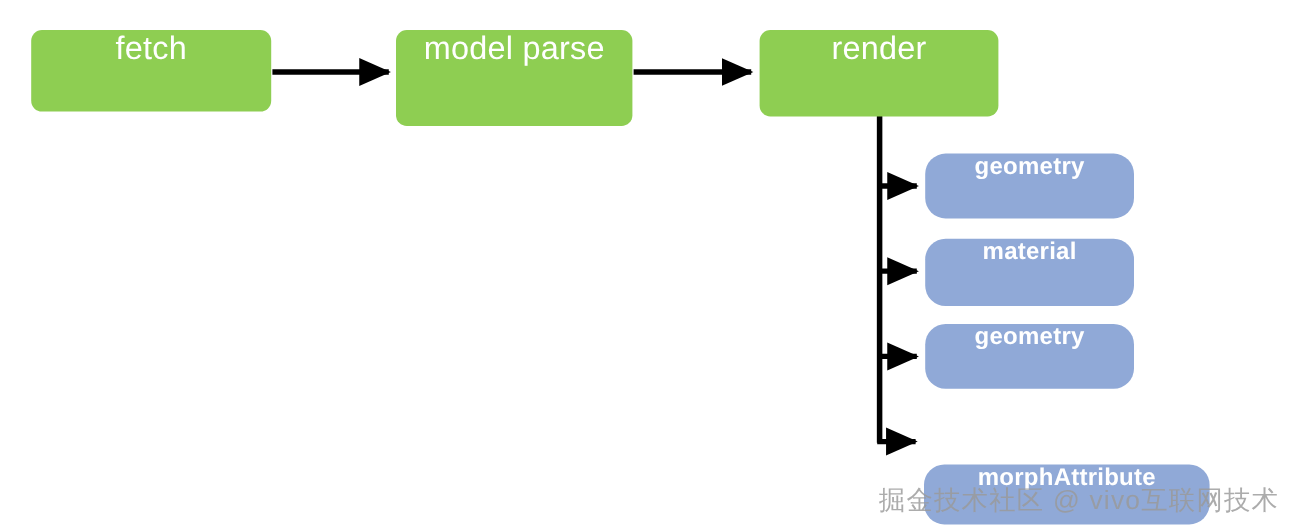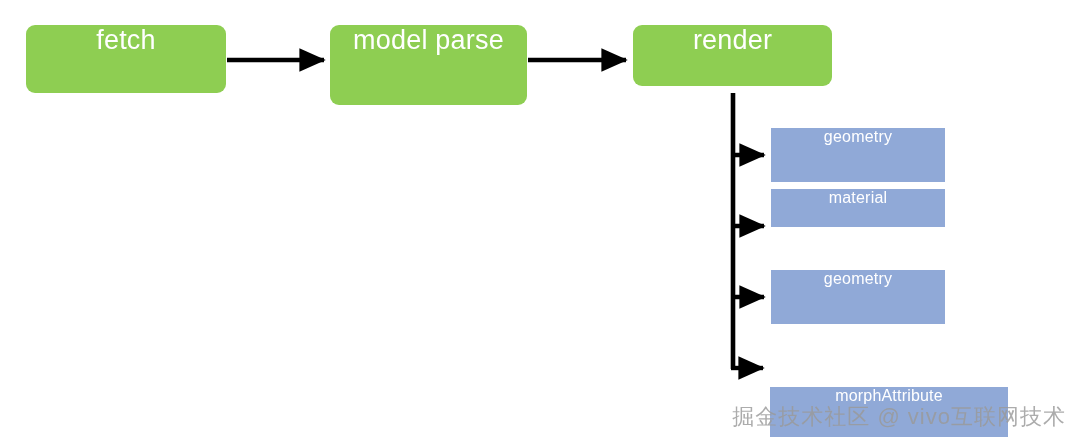--- a/index.html
+++ b/index.html
@@ -28,23 +28,23 @@
     user-select: none;
   }
   .node-green {
     background: #8ECE52;
     border-radius: 9px;
     font-size: 27px;
     font-weight: 400;
   }
   .node-blue {
     background: #90A9D7;
-    border-radius: 0;
-    font-size: 16px;
-    font-weight: 400;
+    border-radius: 17px;
+    font-size: 20px;
+    font-weight: 700;
   }
   .connector-svg {
     position: absolute;
     left: 0;
     top: 0;
     width: 1080px;
     height: 439px;
     pointer-events: none;
   }
   .watermark {
@@ -87,29 +87,29 @@
   </svg>
 
   <div class="node node-green" style="left:26px; top:25px; width:200px; height:68px;">
     <span>fetch</span>
   </div>
 
   <div class="node node-green" style="left:330px; top:25px; width:197px; height:80px;">
     <span>model parse</span>
   </div>
 
-  <div class="node node-green" style="left:633px; top:25px; width:199px; height:61px;">
+  <div class="node node-green" style="left:633px; top:25px; width:199px; height:72px;">
     <span>render</span>
   </div>
 
   <div class="node node-blue" style="left:771px; top:128px; width:174px; height:54px;">
     <span>geometry</span>
   </div>
 
-  <div class="node node-blue" style="left:771px; top:189px; width:174px; height:38px;">
+  <div class="node node-blue" style="left:771px; top:199px; width:174px; height:56px;">
     <span>material</span>
   </div>
 
   <div class="node node-blue" style="left:771px; top:270px; width:174px; height:54px;">
     <span>geometry</span>
   </div>
 
   <div class="node node-blue" style="left:770px; top:343px; width:238px; height:50px;margin-top:44px;">
     <span>morphAttribute</span>
   </div>

